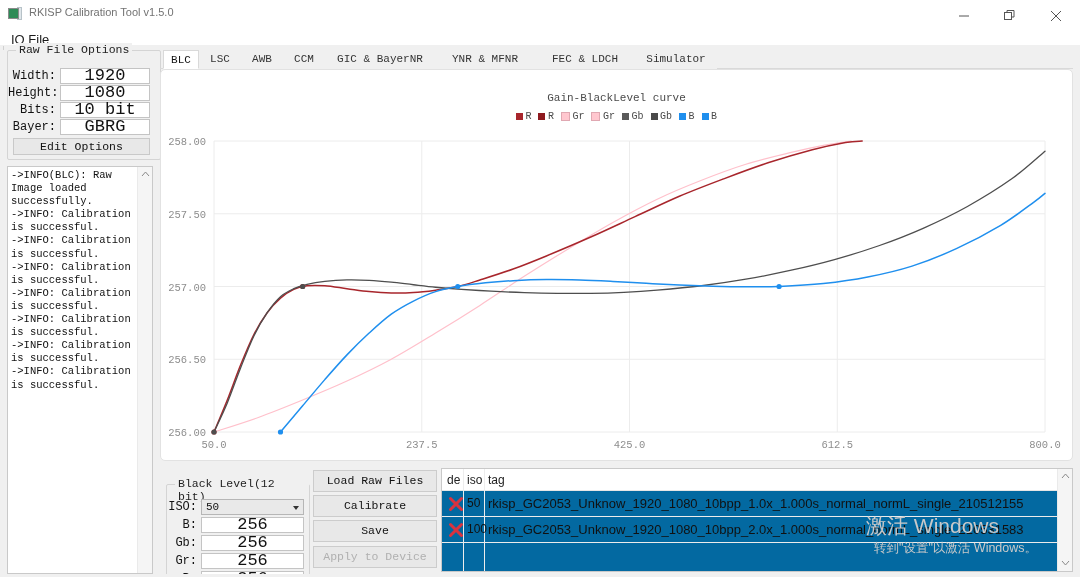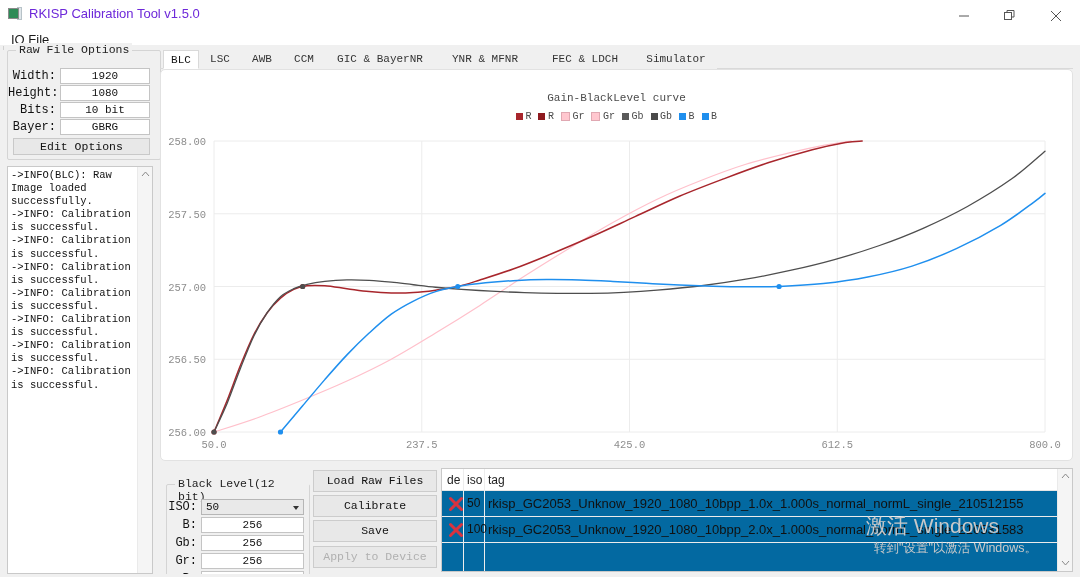--- a/index.html
+++ b/index.html
@@ -9,21 +9,21 @@
     font-family:"Liberation Sans", sans-serif;
     font-size:12px;color:#000;
   }
   .app{position:relative;width:1080px;height:577px;background:#f0f0f0;}
 
   
   .titlebar{position:absolute;left:0;top:0;width:1080px;height:31px;background:#ffffff;}
   .tb-icon{position:absolute;left:8px;top:7px;width:15px;height:15px;}
   .tb-icon .sq{position:absolute;left:0;top:1px;width:11px;height:11px;background:#2e8b57;border:1px solid #8a8a8a;box-sizing:border-box;}
   .tb-icon .pg{position:absolute;left:9px;top:0px;width:5px;height:13px;background:#dfe6ea;border:1px solid #b7c2c8;box-sizing:border-box;}
-  .tb-title{position:absolute;left:29px;top:6px;font-size:13px;color:#6d28d9;font-family:"Liberation Sans",sans-serif;}
+  .tb-title{position:absolute;left:29px;top:6px;font-size:11px;color:#737373;font-family:"Liberation Sans",sans-serif;}
   .winbtn{position:absolute;top:0;width:46px;height:31px;cursor:default;}
   .winbtn svg{position:absolute;left:50%;top:50%;transform:translate(-50%,-50%);}
   #btn-min{right:93px;}
   #btn-max{right:47px;}
   #btn-close{right:1px;}
 
   
   .menubar{position:absolute;left:0;top:31px;width:1080px;height:18px;background:#ffffff;}
   .menu-item{position:absolute;left:8px;top:0px;font-size:13px;color:#1a1a1a;padding:1px 3px;}
 
@@ -32,21 +32,21 @@
   .splitline:after{content:"";position:absolute;left:3px;top:1px;width:1px;height:4px;background:#d0d0d0;}
 
   
   .group{position:absolute;border:1px solid #d4d4d4;border-radius:2px;background:transparent;}
   .group>.glabel{position:absolute;top:-8px;left:8px;background:#f0f0f0;padding:0 3px;
     font-family:"Liberation Mono","DejaVu Sans Mono",monospace;font-size:11.5px;color:#222;}
 
   #raw-group{left:7px;top:50px;width:152px;height:108px;}
   .rowlabel{position:absolute;font-family:"Liberation Mono","DejaVu Sans Mono",monospace;font-size:12px;color:#111;text-align:right;}
   .field{position:absolute;background:#fff;border:1px solid #c4c4c4;box-sizing:border-box;
-    font-family:"Liberation Mono","DejaVu Sans Mono",monospace;font-size:11px;color:#111;
+    font-family:"Liberation Mono","DejaVu Sans Mono",monospace;font-size:17px;color:#111;
     text-align:center;line-height:14px;height:16px;}
   .btn{position:absolute;background:#e8e8e8;border:1px solid #c9c9c9;box-sizing:border-box;
     font-family:"Liberation Mono","DejaVu Sans Mono",monospace;font-size:11.5px;color:#111;
     text-align:center;cursor:default;}
 
   
   #logbox{position:absolute;left:7px;top:166px;width:146px;height:408px;background:#fff;border:1px solid #c9c9c9;box-sizing:border-box;overflow:hidden;}
   #logtext{position:absolute;left:3px;top:2px;width:125px;
     font-family:"Liberation Mono","DejaVu Sans Mono",monospace;font-size:10.5px;line-height:13.1px;color:#111;
     white-space:pre-wrap;word-break:break-word;}

